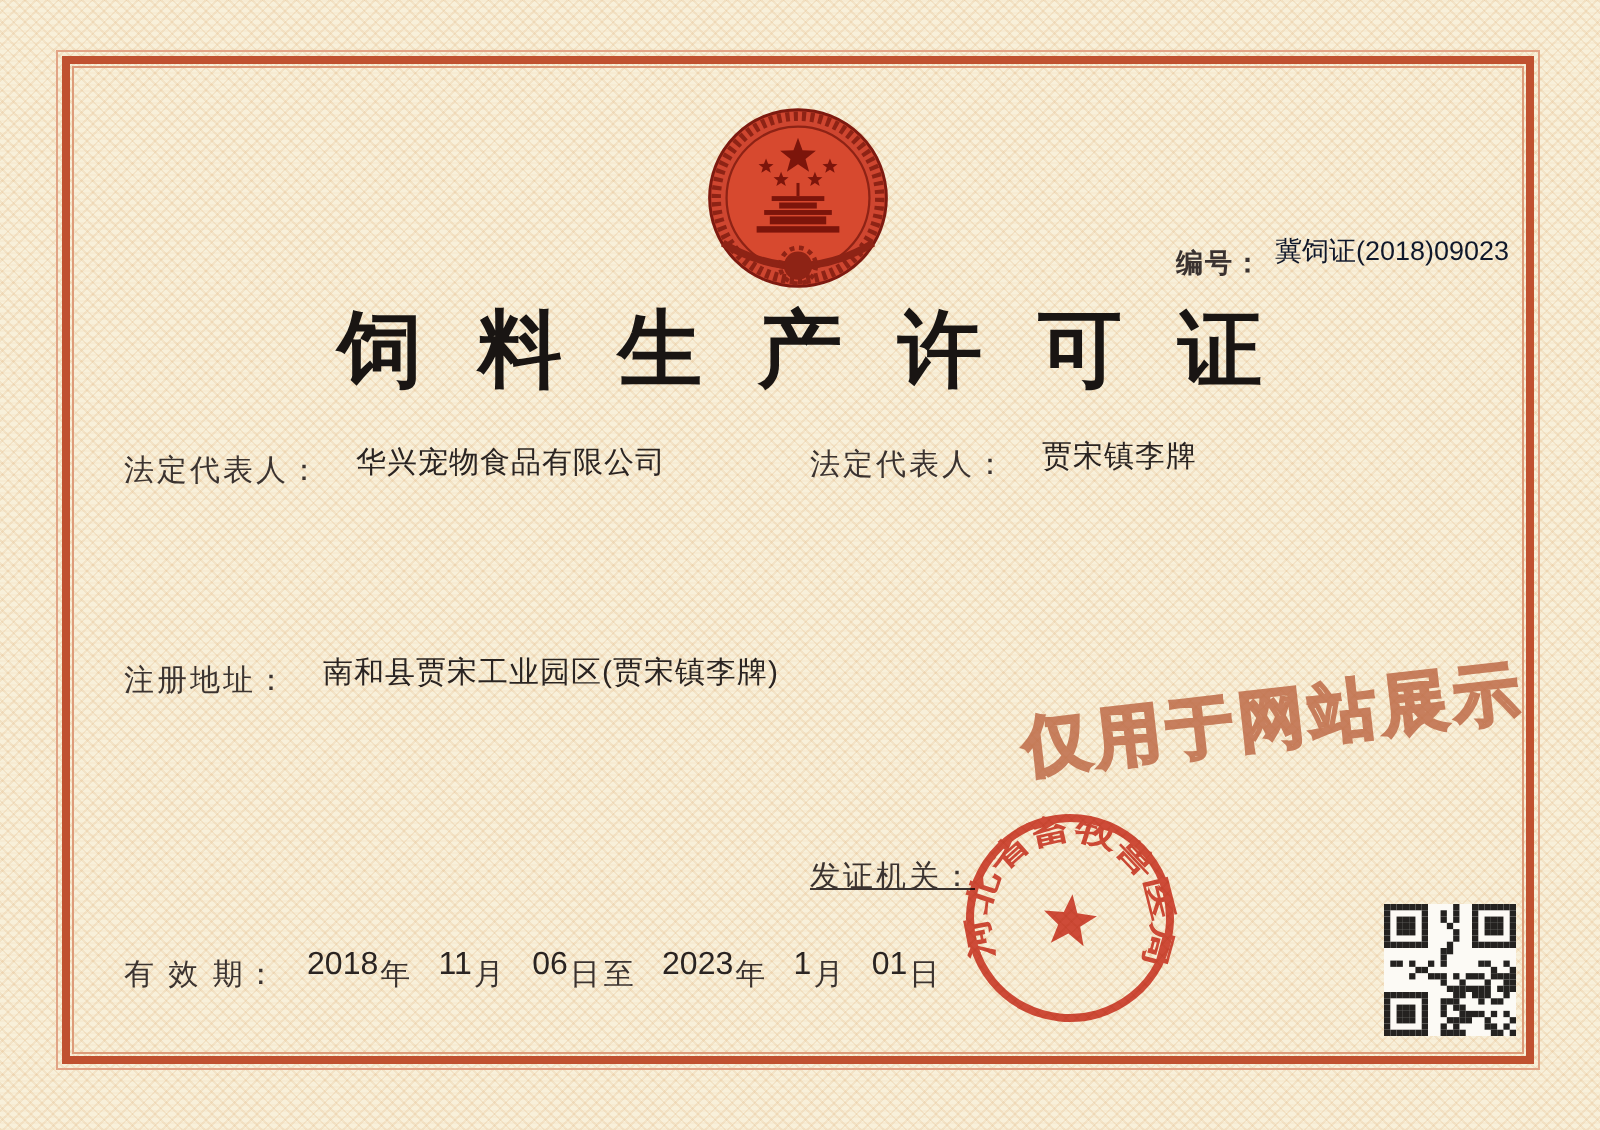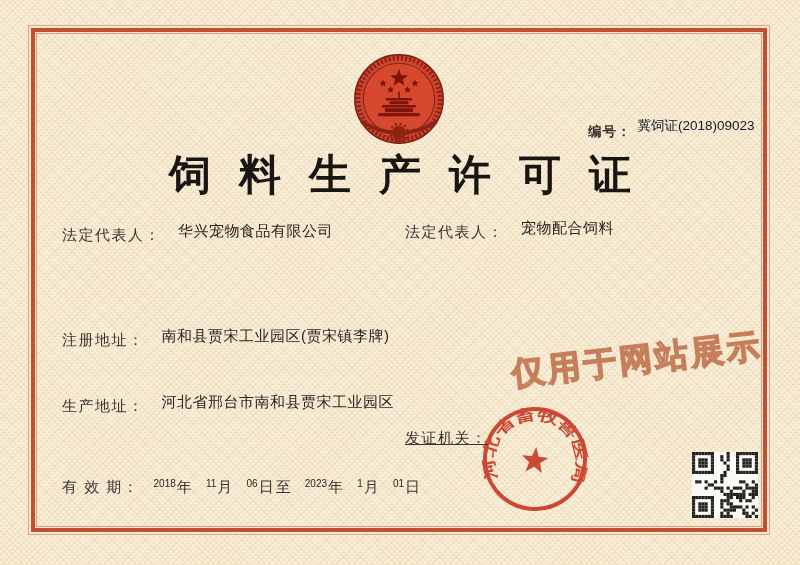--- a/index.html
+++ b/index.html
@@ -36,21 +36,21 @@
   .r-company{left:62px;top:226px;}
   .r-legal{left:62px;top:274px;}
   .r-regaddr{left:62px;top:331px;}
   .r-prodaddr{left:62px;top:397px;}
   .r-validity{left:62px;top:478px;}
   .r-category{left:405px;top:223px;}
   .r-variety{left:405px;top:279px;}
   .r-authority{left:405px;top:429px;text-decoration:underline;}
   .r-issuedate{left:405px;top:479px;}
 
-  .date .num{position:relative;top:-5px;font-size:10px;color:#2a2422;margin:0 1px 0 10px;}
+  .date .num{position:relative;top:-5px;font-size:16px;color:#2a2422;margin:0 1px 0 10px;}
   .date .unit{color:#3b3330;}
   .date .sep{color:#3b3330;margin-left:2px;}
 
   .watermark{
     position:absolute;left:512px;top:352px;width:280px;
     font-size:33px;font-weight:700;letter-spacing:3px;white-space:nowrap;
     transform:rotate(-6.5deg);transform-origin:left center;
     color:transparent;-webkit-text-stroke:1.5px rgba(186,99,62,.8);
   }
 
@@ -99,36 +99,33 @@
   </div>
 
   <div class="cert-title">饲料生产许可证</div>
 
   <div class="row r-company">
     <span class="lab">法定代表人：</span><span class="val">华兴宠物食品有限公司</span>
   </div>
   <div class="row r-regaddr">
     <span class="lab">注册地址：</span><span class="val">南和县贾宋工业园区(贾宋镇李牌)</span>
   </div>
-  <div class="row r-prodaddr">
-    <span class="lab">生产地址：</span><span class="val">河北省邢台市南和县贾宋工业园区</span>
-  </div>
 
   <div class="row r-validity date">
     <span class="lab">有 效 期：</span>
     <span class="num">2018</span><span class="unit">年</span>
     <span class="num">11</span><span class="unit">月</span>
     <span class="num">06</span><span class="unit">日</span><span class="sep">至</span>
     <span class="num">2023</span><span class="unit">年</span>
     <span class="num">1</span><span class="unit">月</span>
     <span class="num">01</span><span class="unit">日</span>
   </div>
 
   <div class="row r-category">
-    <span class="lab">法定代表人：</span><span class="val">宠物配合饲料</span>
+    <span class="lab">法定代表人：</span><span class="val">贾宋镇李牌</span>
   </div>
   <div class="row r-authority">
     <span class="lab">发证机关：</span>
   </div>
 
   <div class="watermark">仅用于网站展示</div>
 
   <div class="seal">
     <svg width="112" height="112" viewBox="0 0 112 112">
       <g transform="rotate(6 56 56)">

